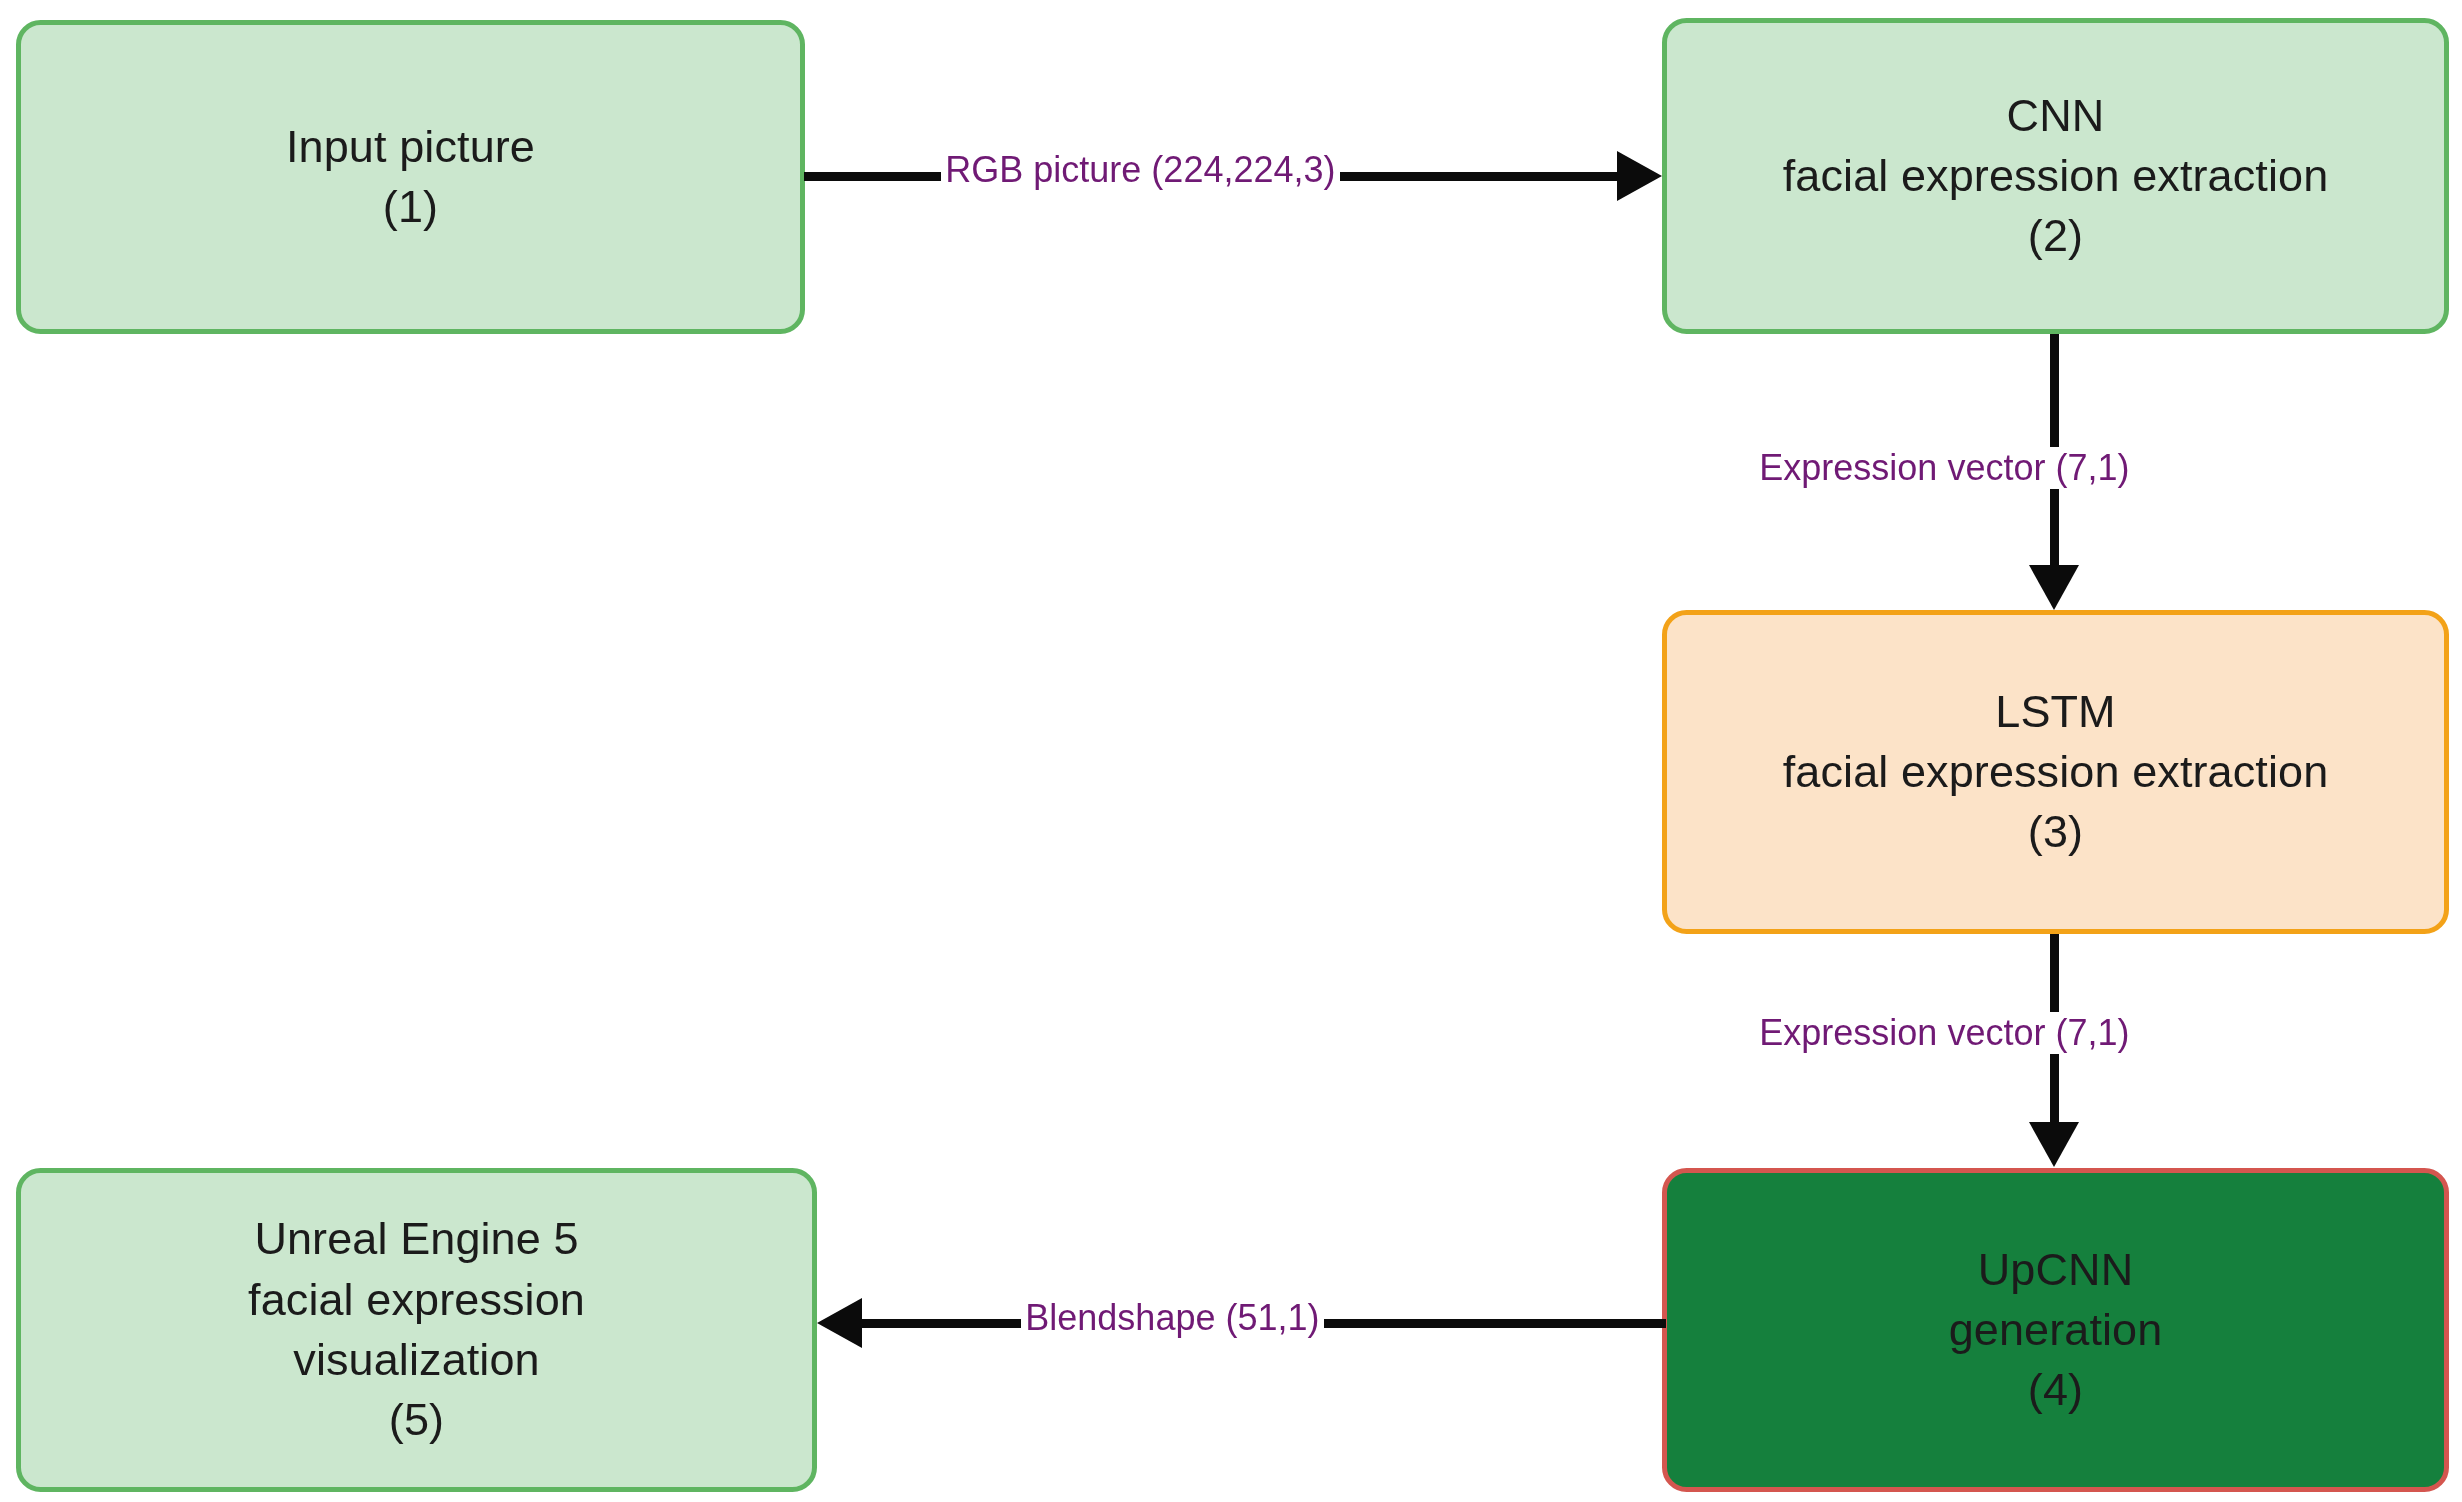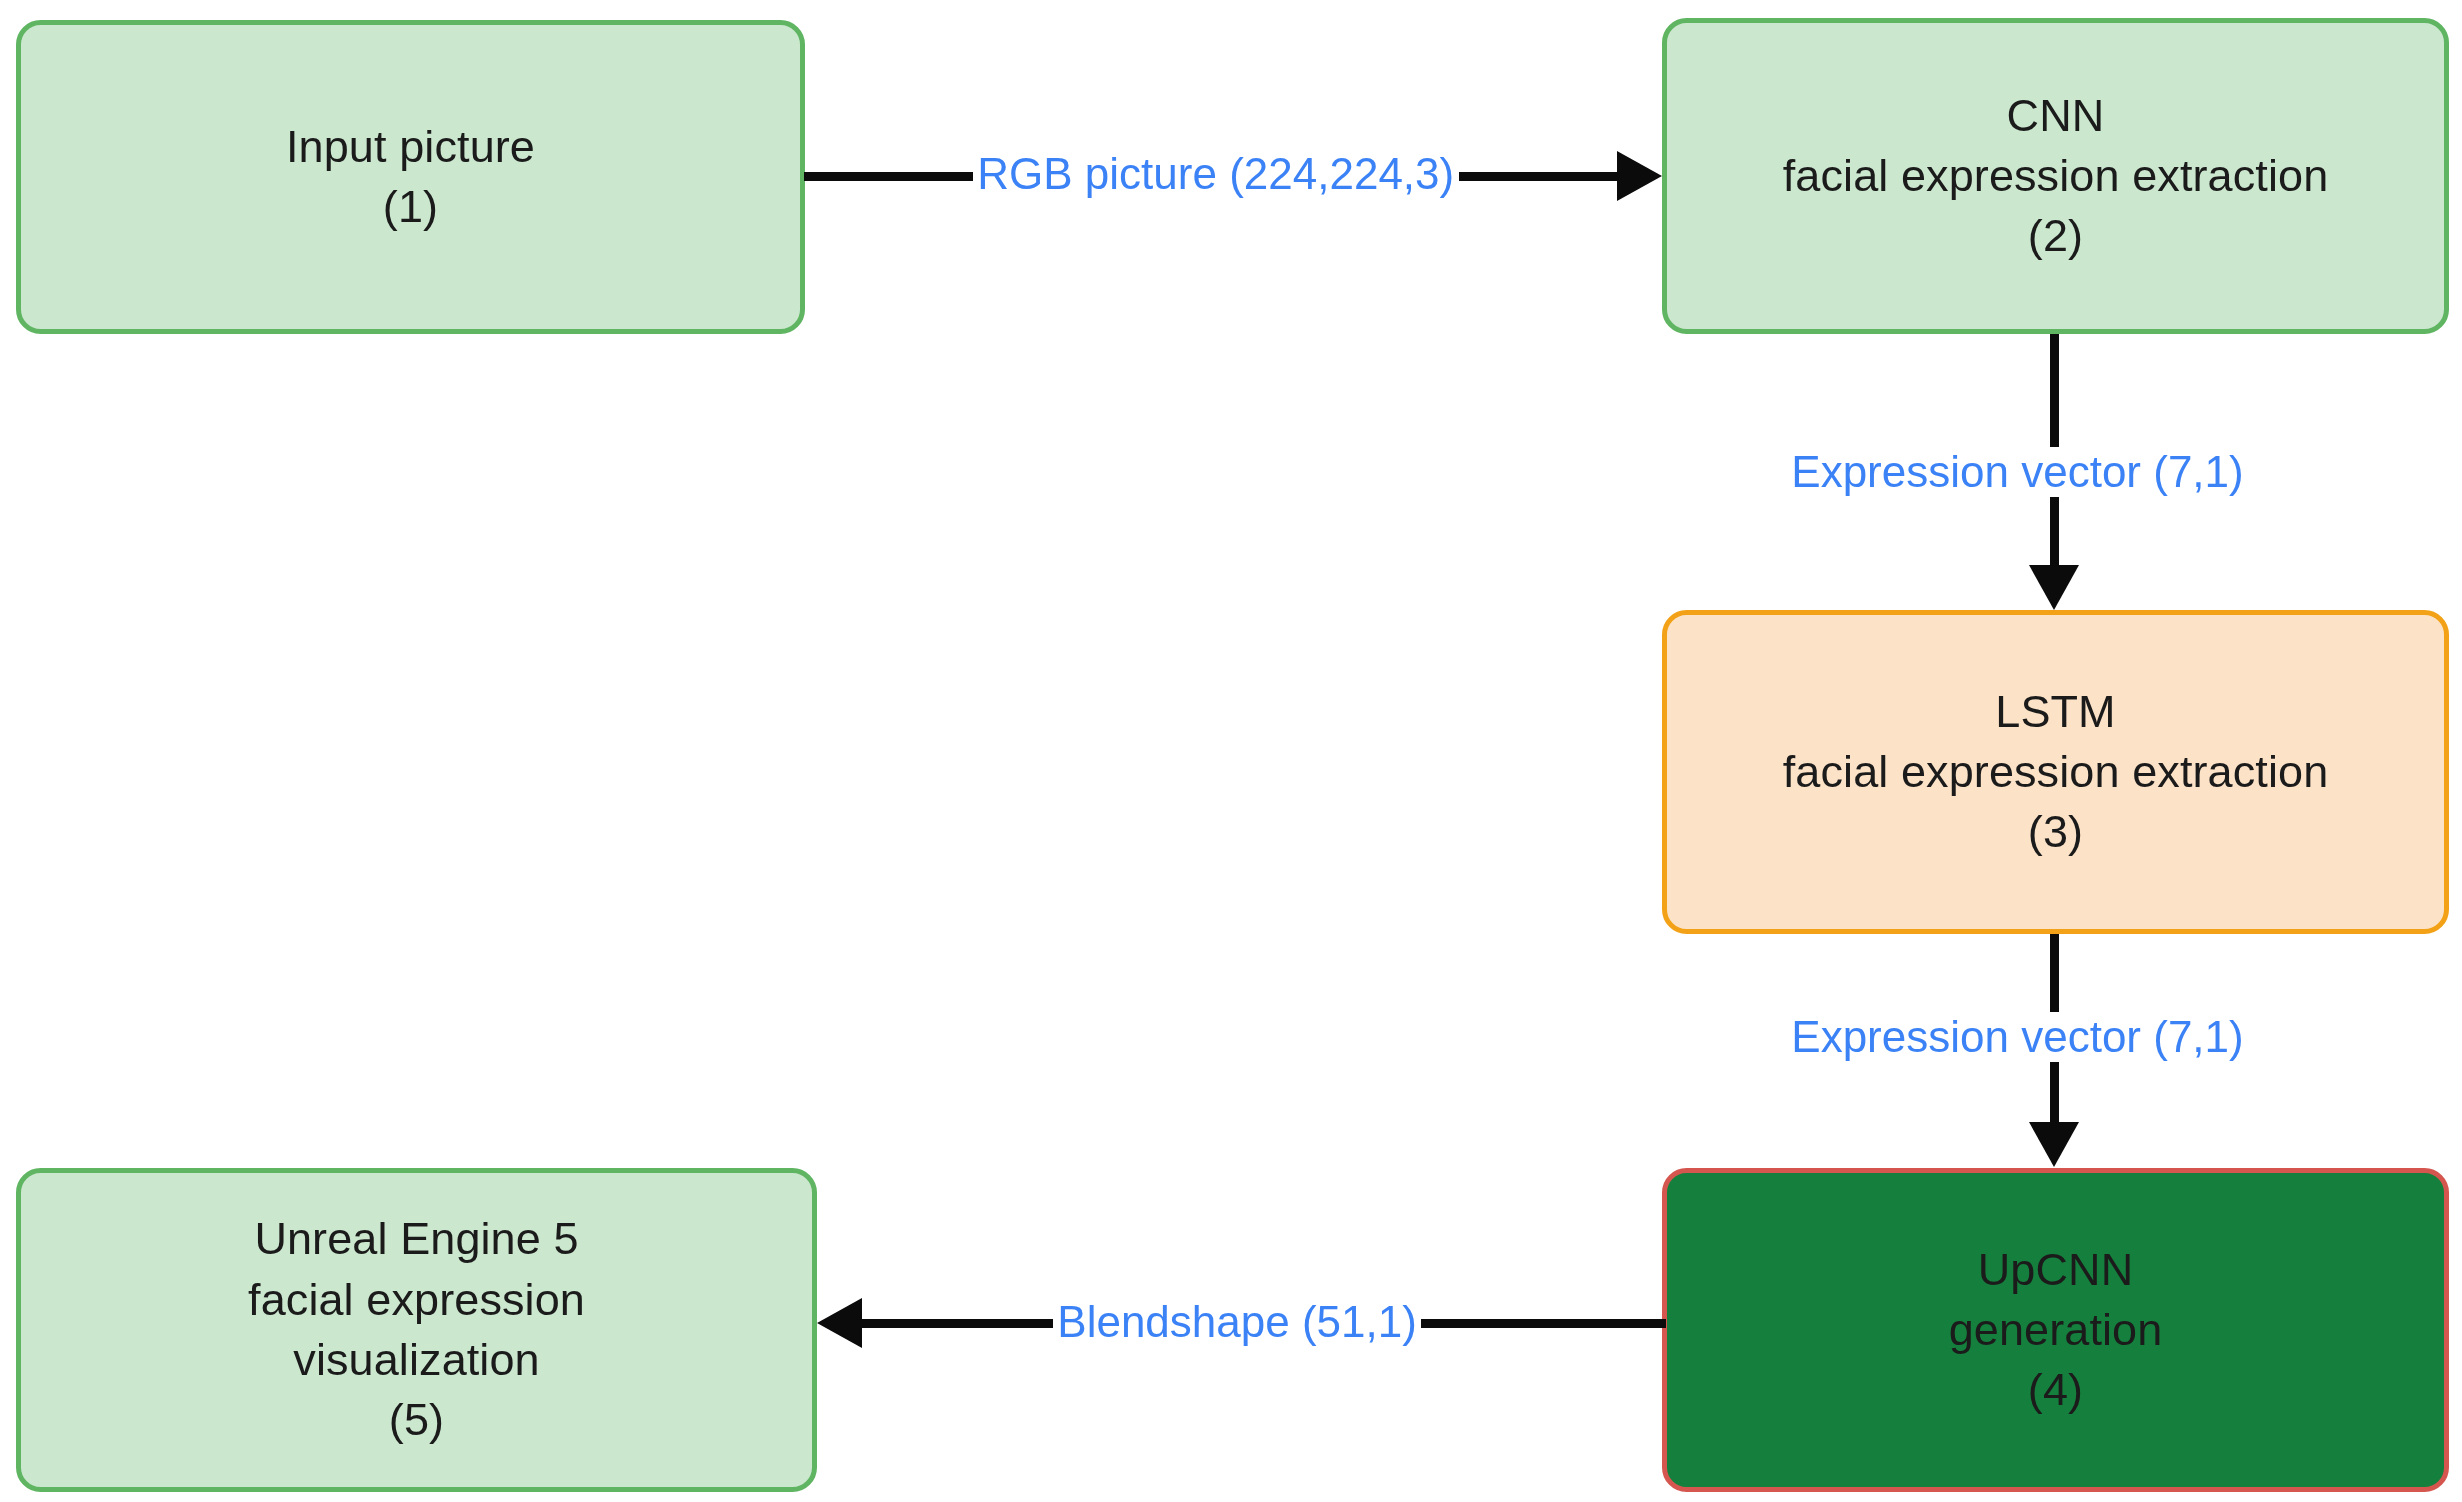--- a/index.html
+++ b/index.html
@@ -81,26 +81,25 @@
     position: absolute;
     width: 0;
     height: 0;
     border-left: 25px solid transparent;
     border-right: 25px solid transparent;
     border-top: 45px solid #0b0b0b;
   }
   .edge-label {
     position: absolute;
     background: #ffffff;
-    color: #3b82f6;
-    font-size: 44px;
+    color: #701a75;
+    font-size: 36px;
     line-height: 1;
     white-space: nowrap;
     padding: 2.9px 4.3px;
-    margin-left: 32px;
   }
 </style>
 </head>
 <body>
 
 <div id="canvas">
 
   <div class="node green" style="left:16px; top:20px; width:789px; height:314px;">
     <span class="line">Input picture</span>
     <span class="line">(1)</span>

